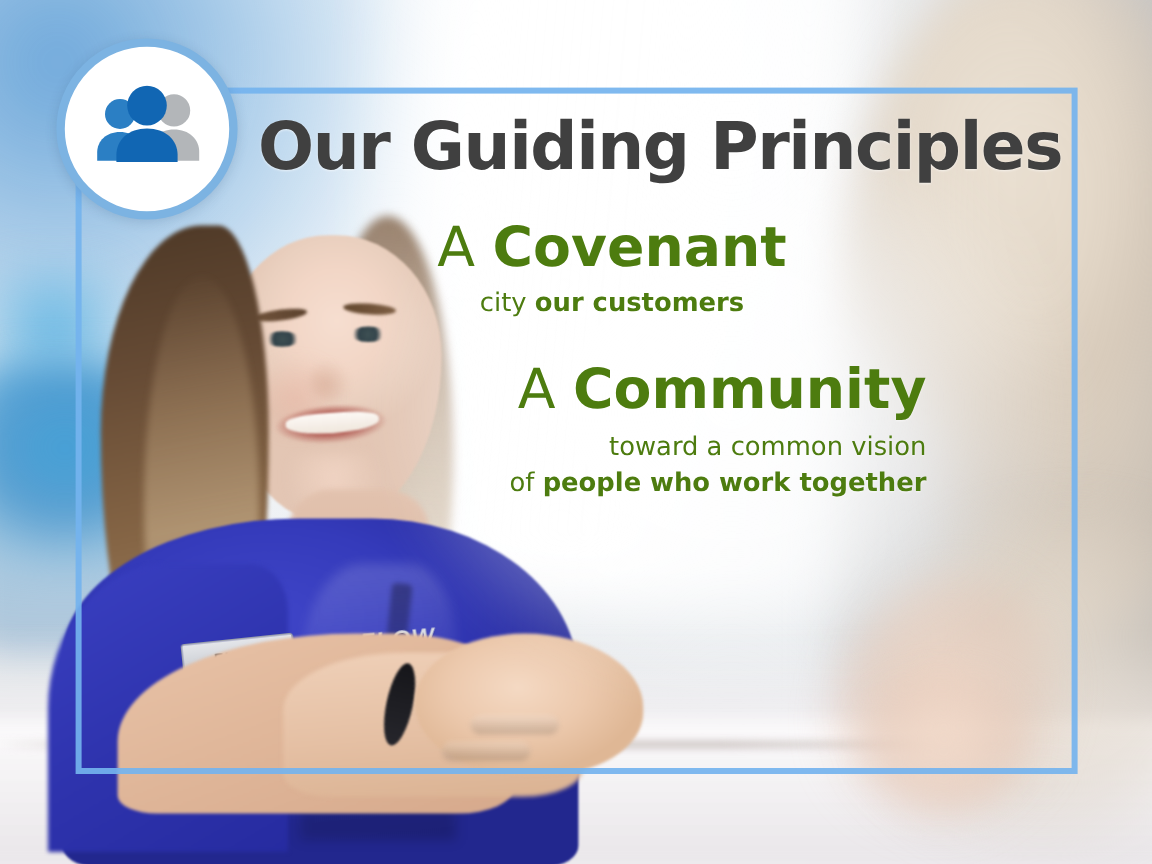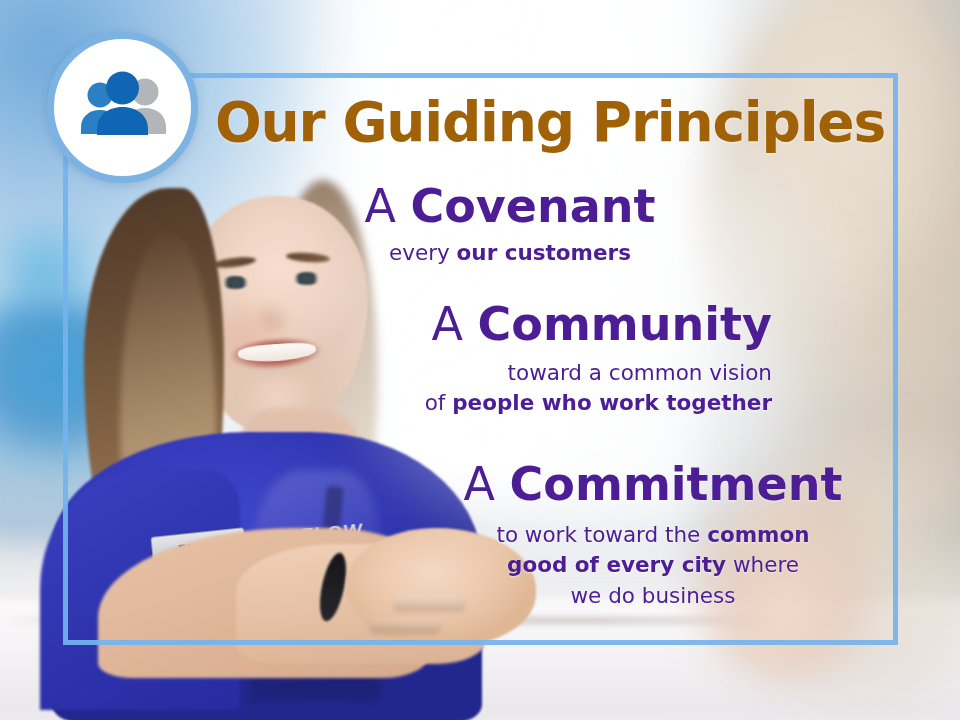--- a/index.html
+++ b/index.html
@@ -265,26 +265,26 @@
     display:flex;align-items:center;justify-content:center;
     box-shadow:0 2px 10px rgba(40,70,110,.18);
   }
   .badge-circle svg{display:block;}
 
   
   .headline{
     position:absolute;left:215px;top:95px;width:660px;
     font-family:"DejaVu Sans","Liberation Sans",sans-serif;
     font-weight:700;font-size:55px;line-height:1;
-    letter-spacing:-1.2px;color:#a16207;
+    letter-spacing:-1.2px;color:#404040;
     text-align:center;white-space:nowrap;
     text-shadow:0 1px 2px rgba(255,255,255,.6);
   }
 
-  .block{position:absolute;color:#4c1d95;}
+  .block{position:absolute;color:#4d7c0f;}
   .big{
     font-family:"DejaVu Sans","Liberation Sans",sans-serif;
     font-size:46px;line-height:1.06;font-weight:400;white-space:nowrap;
     text-shadow:0 1px 2px rgba(255,255,255,.55);
   }
   .big b{font-weight:700;}
   .sub{
     font-family:"DejaVu Sans","Liberation Sans",sans-serif;
     font-size:21.5px;line-height:1.42;font-weight:400;
     text-shadow:0 1px 2px rgba(255,255,255,.6);
@@ -377,49 +377,35 @@
   </div>
 
   <div class="headline">Our Guiding Principles</div>
 
   <div class="block" id="b-cov">
     <div class="big">
       <span>A </span><b>Covenant</b>
     </div>
     <div class="sub">
       <div>
-        <span>every </span><b>our customers</b>
+        <span>city </span><b>our customers</b>
       </div>
     </div>
   </div>
 
   <div class="block" id="b-com">
     <div class="big">
       <span>A </span><b>Community</b>
     </div>
     <div class="sub">
       <div>
         <span>toward a common vision</span>
       </div>
       <div>
         <span>of </span><b>people who work together</b>
       </div>
     </div>
   </div>
 
   <div class="block" id="b-cmt">
-    <div class="big">
-      <span>A </span><b>Commitment</b>
-    </div>
-    <div class="sub">
-      <div>
-        <span>to work toward the </span><b>common</b>
-      </div>
-      <div>
-        <b>good of every city</b><span> where</span>
-      </div>
-      <div>
-        <span>we do business</span>
-      </div>
-    </div>
   </div>
 
 </div>
 
 </body></html>

